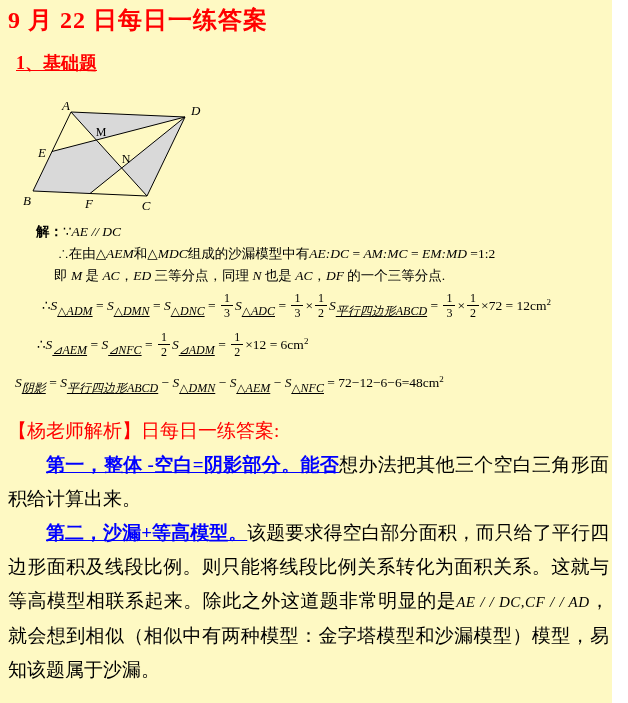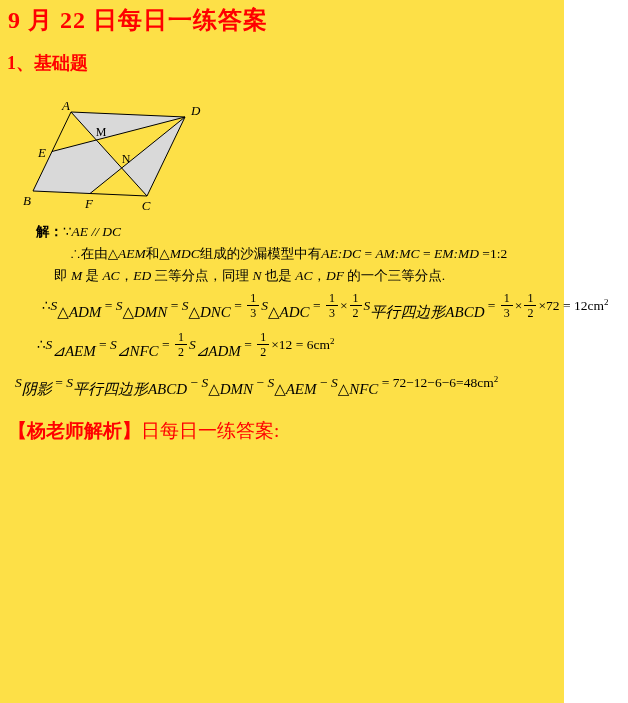--- a/index.html
+++ b/index.html
@@ -4,58 +4,58 @@
 <style>
   * { margin:0; padding:0; box-sizing:border-box; }
   html,body { background:#fff; }
   body {
     width:628px; height:703px;
     font-family:"Liberation Serif","DejaVu Serif",serif;
     color:#000;
     position:relative;
     overflow:hidden;
   }
-  .page { position:relative; width:564px; height:703px; background:#fde047; }
+  .page { position:relative; width:612px; height:703px; background:#fef9c3; }
 
   .title {
     position:absolute; left:8px; top:4px;
     font-size:24px; font-weight:bold; color:#ff0000;
     letter-spacing:1px;
     font-family:"Liberation Serif","DejaVu Serif",serif;
   }
   .section-heading {
-    position:absolute; left:7px; top:51px;
-    font-size:18px; font-weight:bold; color:#ff0000;
+    position:absolute; left:16px; top:51px;
+    font-size:18px; font-weight:bold; color:#ff0000;text-decoration:underline;
   }
 
   .figure-wrap { position:absolute; left:15px; top:99px; width:202px; height:118px; }
   .figure-wrap svg { display:block; }
   .fig-label { font-family:"Liberation Serif","DejaVu Serif",serif; font-size:13px; font-style:italic; }
   .fig-label.upright { font-style:normal; font-size:12px; }
 
   .sol-line {
     position:absolute;
     font-size:13.5px; line-height:20px;
     white-space:nowrap;
     font-family:"Liberation Serif","DejaVu Serif",serif;
   }
   .sol-line .txt  { font-style:normal; }
   .sol-line .bold { font-weight:bold; }
   .sol-line .var  { font-style:italic; font-family:"Liberation Serif","DejaVu Serif",serif; }
-  .sol-line .sub  { font-size:15px; font-style:italic; vertical-align:-0.45em; letter-spacing:0; }
+  .sol-line .sub  { font-size:12px; font-style:italic; vertical-align:-0.45em; letter-spacing:0;text-decoration:underline; }
   .sol-line .sup  { font-size:9px; vertical-align:0.55em; }
   .frac { display:inline-block; text-align:center; vertical-align:-0.55em; margin:0 2px; line-height:1; }
   .frac .num { display:block; padding:0 3px 1px 3px; font-size:12px; }
   .frac .den { display:block; padding:1px 3px 0 3px; font-size:12px; border-top:1px solid #000; }
 
   .analysis-header {
     position:absolute; left:8px; top:418px;
     font-size:19px; color:#ff0000; white-space:nowrap;
   }
-  .analysis-header .bracket { font-weight:bold; font-family:"Liberation Serif","DejaVu Serif",serif; }
+  .analysis-header .bracket { font-weight:normal; font-family:"Liberation Serif","DejaVu Serif",serif; }
 
   .para {
     position:absolute; left:8px; width:601px;
     font-size:19px; line-height:34px;
     text-align:justify; text-indent:2em;
     font-family:"Liberation Serif","DejaVu Serif",serif;
   }
   .para-1 { top:448px; }
   .para-2 { top:516px; }
   .blue-underline {
@@ -90,26 +90,32 @@
       <text x="12" y="106" text-anchor="middle" class="fig-label">B</text>
       <text x="131" y="111" text-anchor="middle" class="fig-label">C</text>
       <text x="31" y="58" text-anchor="end" class="fig-label">E</text>
       <text x="74" y="109" text-anchor="middle" class="fig-label">F</text>
       <text x="86" y="37" text-anchor="middle" class="fig-label upright">M</text>
       <text x="111" y="64" text-anchor="middle" class="fig-label upright">N</text>
     </svg>
   </div>
 
   <div class="sol-line" style="left:36px; top:222px;text-align:center;"><span class="bold">解：</span><span class="txt">∵</span><span class="var">AE // DC</span></div>
-  <div class="sol-line" style="left:70px; top:244px;"><span class="txt">∴在由</span><span class="var">△AEM</span><span class="txt">和</span><span class="var">△MDC</span><span class="txt">组成的沙漏模型中有</span><span class="var">AE:DC</span><span class="txt"> = </span><span class="var">AM:MC</span><span class="txt"> = </span><span class="var">EM:MD</span><span class="txt"> =1:2</span></div>
+  <div class="sol-line" style="left:58px; top:244px;"><span class="txt">∴在由</span><span class="var">△AEM</span><span class="txt">和</span><span class="var">△MDC</span><span class="txt">组成的沙漏模型中有</span><span class="var">AE:DC</span><span class="txt"> = </span><span class="var">AM:MC</span><span class="txt"> = </span><span class="var">EM:MD</span><span class="txt"> =1:2</span></div>
   <div class="sol-line" style="left:54px; top:266px;"><span class="txt">即</span><span class="var"> M </span><span class="txt">是</span><span class="var"> AC</span><span class="txt">，</span><span class="var">ED </span><span class="txt">三等分点，同理</span><span class="var"> N </span><span class="txt">也是</span><span class="var"> AC</span><span class="txt">，</span><span class="var">DF </span><span class="txt">的一个三等分点.</span></div>
 
   <div class="sol-line" style="left:42px; top:292px;"><span class="txt">∴</span><span class="var">S</span><span class="sub">△ADM</span><span class="txt"> = </span><span class="var">S</span><span class="sub">△DMN</span><span class="txt"> = </span><span class="var">S</span><span class="sub">△DNC</span><span class="txt"> = </span><span class="frac"><span class="num">1</span><span class="den">3</span></span><span class="var">S</span><span class="sub">△ADC</span><span class="txt"> = </span><span class="frac"><span class="num">1</span><span class="den">3</span></span><span class="txt">×</span><span class="frac"><span class="num">1</span><span class="den">2</span></span><span class="var">S</span><span class="sub">平行四边形ABCD</span><span class="txt"> = </span><span class="frac"><span class="num">1</span><span class="den">3</span></span><span class="txt">×</span><span class="frac"><span class="num">1</span><span class="den">2</span></span><span class="txt">×72 = 12cm</span><span class="sup">2</span></div>
   <div class="sol-line" style="left:37px; top:331px;"><span class="txt">∴</span><span class="var">S</span><span class="sub">⊿AEM</span><span class="txt"> = </span><span class="var">S</span><span class="sub">⊿NFC</span><span class="txt"> = </span><span class="frac"><span class="num">1</span><span class="den">2</span></span><span class="var">S</span><span class="sub">⊿ADM</span><span class="txt"> = </span><span class="frac"><span class="num">1</span><span class="den">2</span></span><span class="txt">×12 = 6cm</span><span class="sup">2</span></div>
   <div class="sol-line" style="left:15px; top:369px;"><span class="var">S</span><span class="sub">阴影</span><span class="txt"> = </span><span class="var">S</span><span class="sub">平行四边形ABCD</span><span class="txt"> − </span><span class="var">S</span><span class="sub">△DMN</span><span class="txt"> − </span><span class="var">S</span><span class="sub">△AEM</span><span class="txt"> − </span><span class="var">S</span><span class="sub">△NFC</span><span class="txt"> = 72−12−6−6=48cm</span><span class="sup">2</span></div>
 
   <div class="analysis-header">
     <span class="bracket">【杨老师解析】</span><span>日每日一练答案:</span>
   </div>
 
+  <div class="para para-1">
+    <span class="blue-underline">第一，整体 -空白=阴影部分。能否</span><span>想办法把其他三个空白三角形面积给计算出来。</span>
+  </div>
 
+  <div class="para para-2">
+    <span class="blue-underline">第二，沙漏+等高模型。</span><span>该题要求得空白部分面积，而只给了平行四边形面积及线段比例。则只能将线段比例关系转化为面积关系。这就与等高模型相联系起来。除此之外这道题非常明显的是</span><span class="math-inline">AE / / DC,CF / / AD</span><span>，就会想到相似（相似中有两种模型：金字塔模型和沙漏模型）模型，易知该题属于沙漏。</span>
+  </div>
 
 </div>
 
 </body></html>

